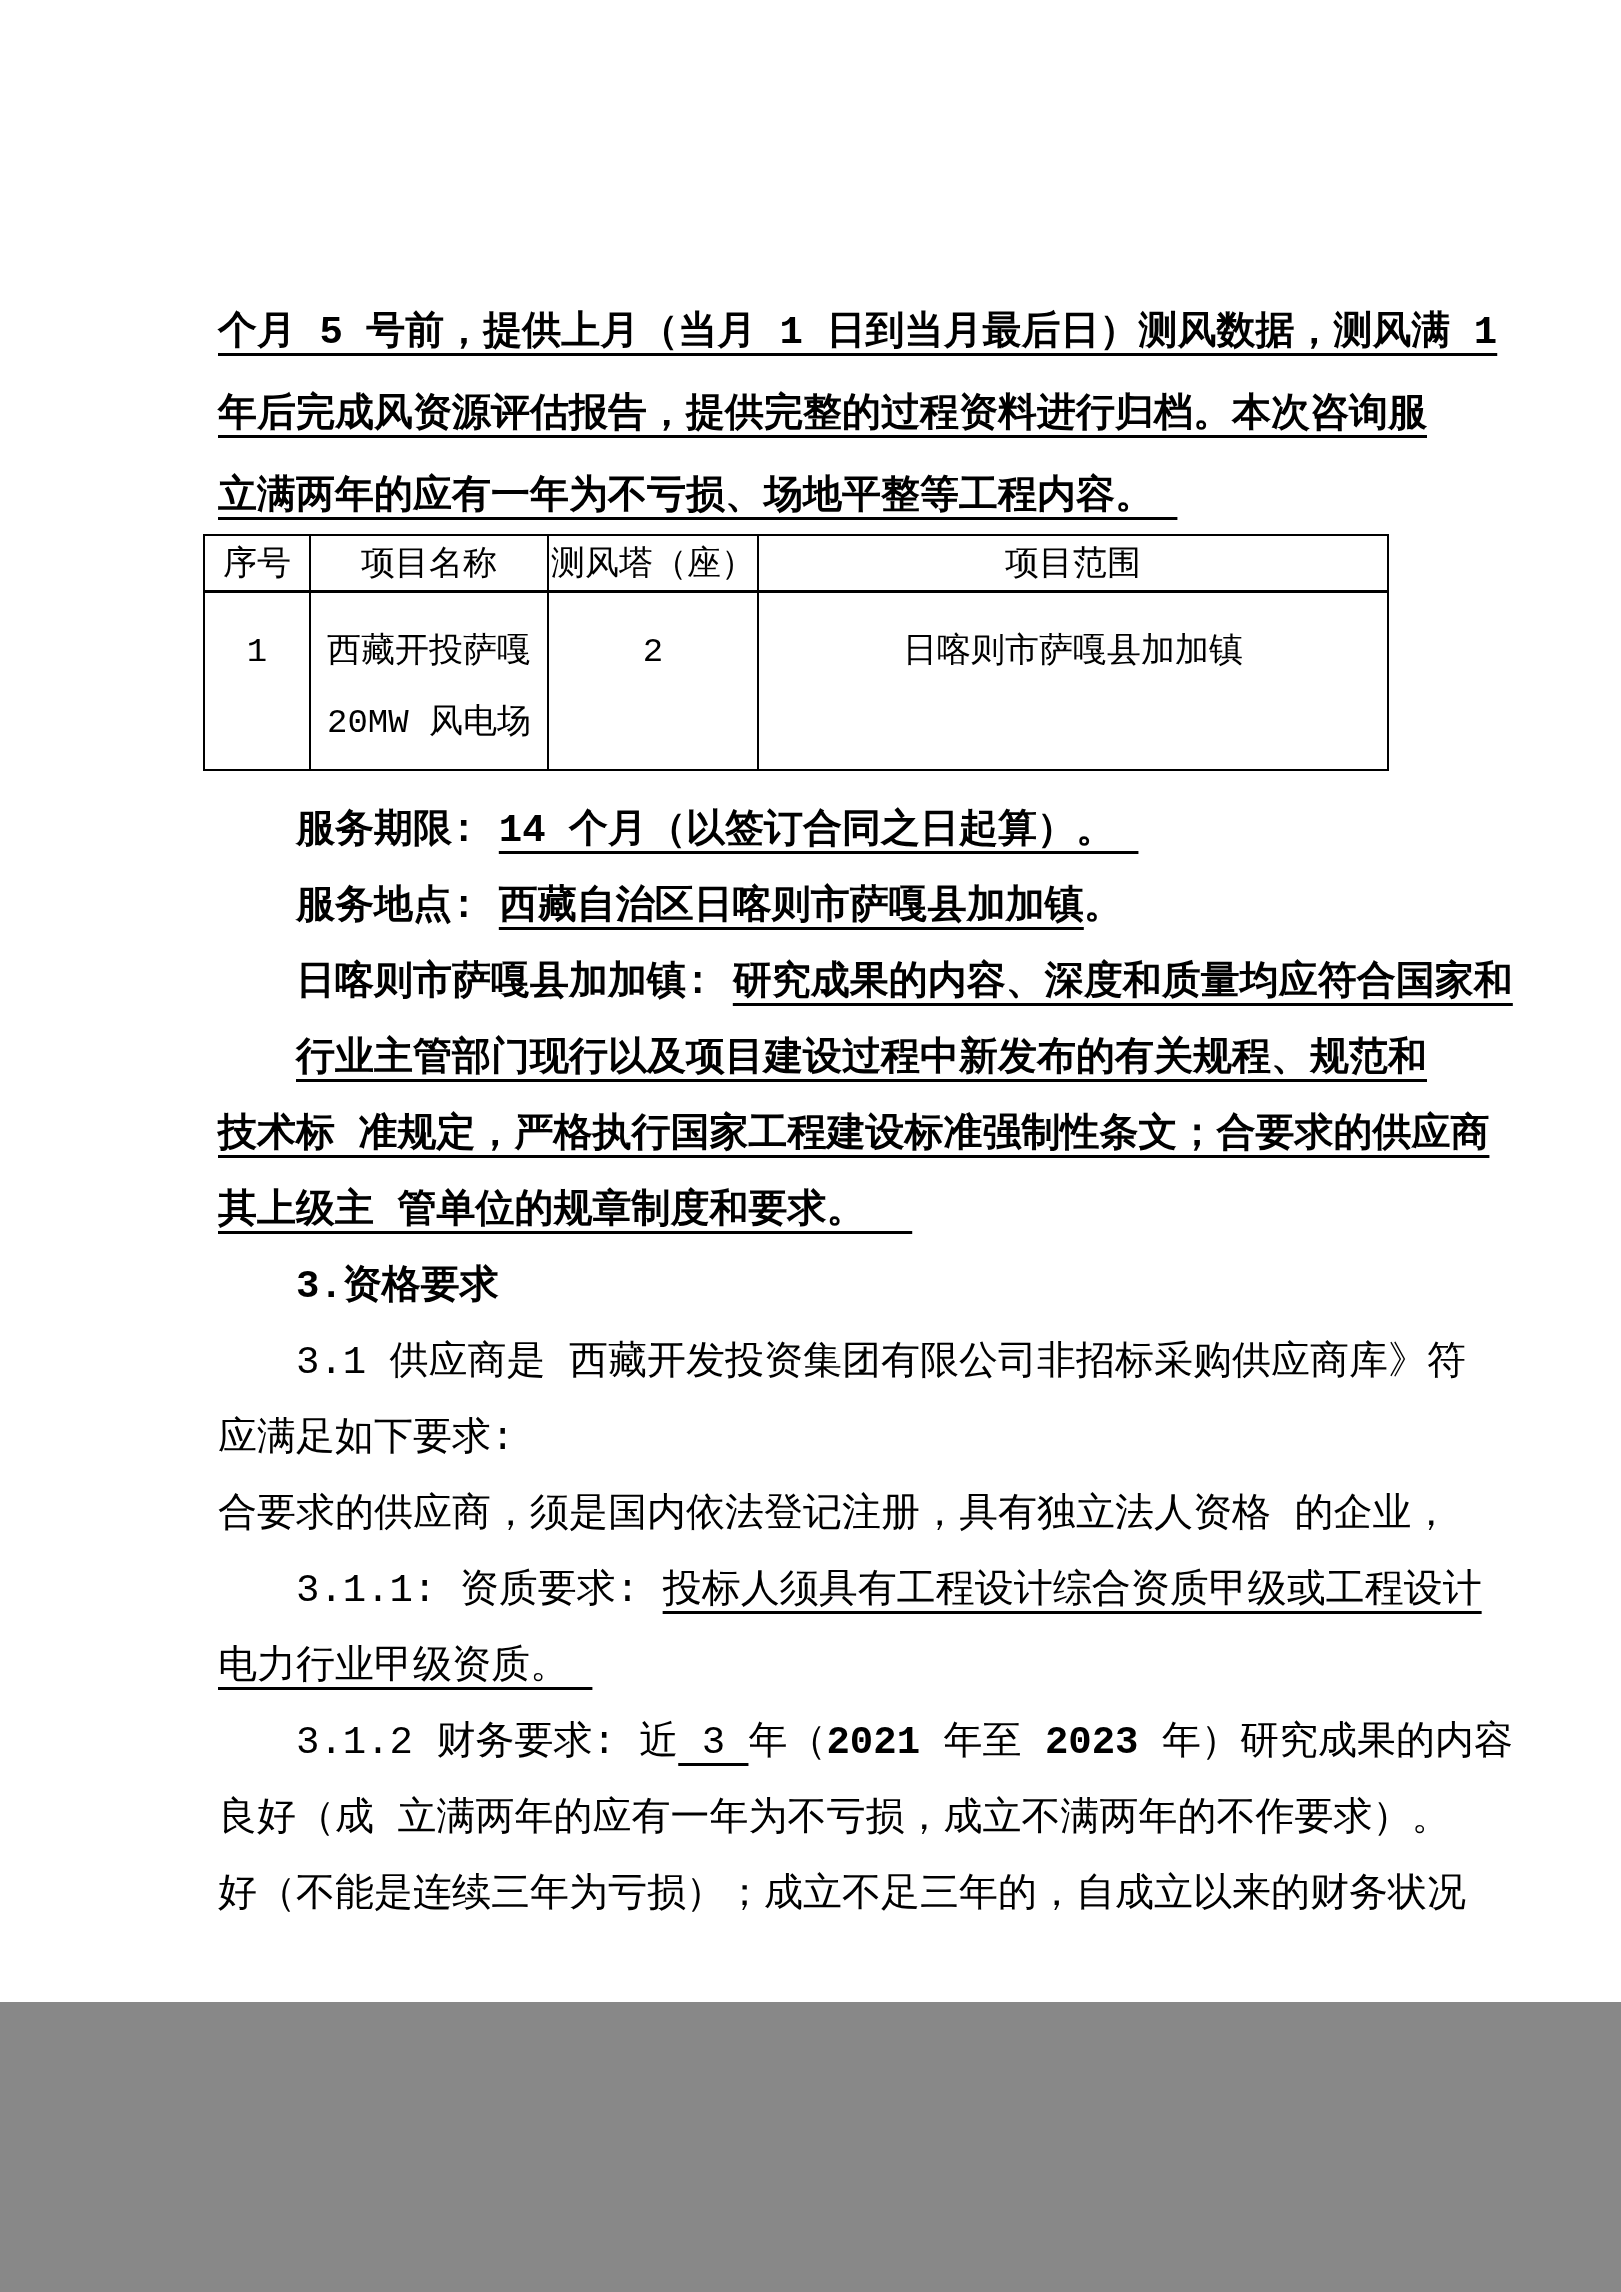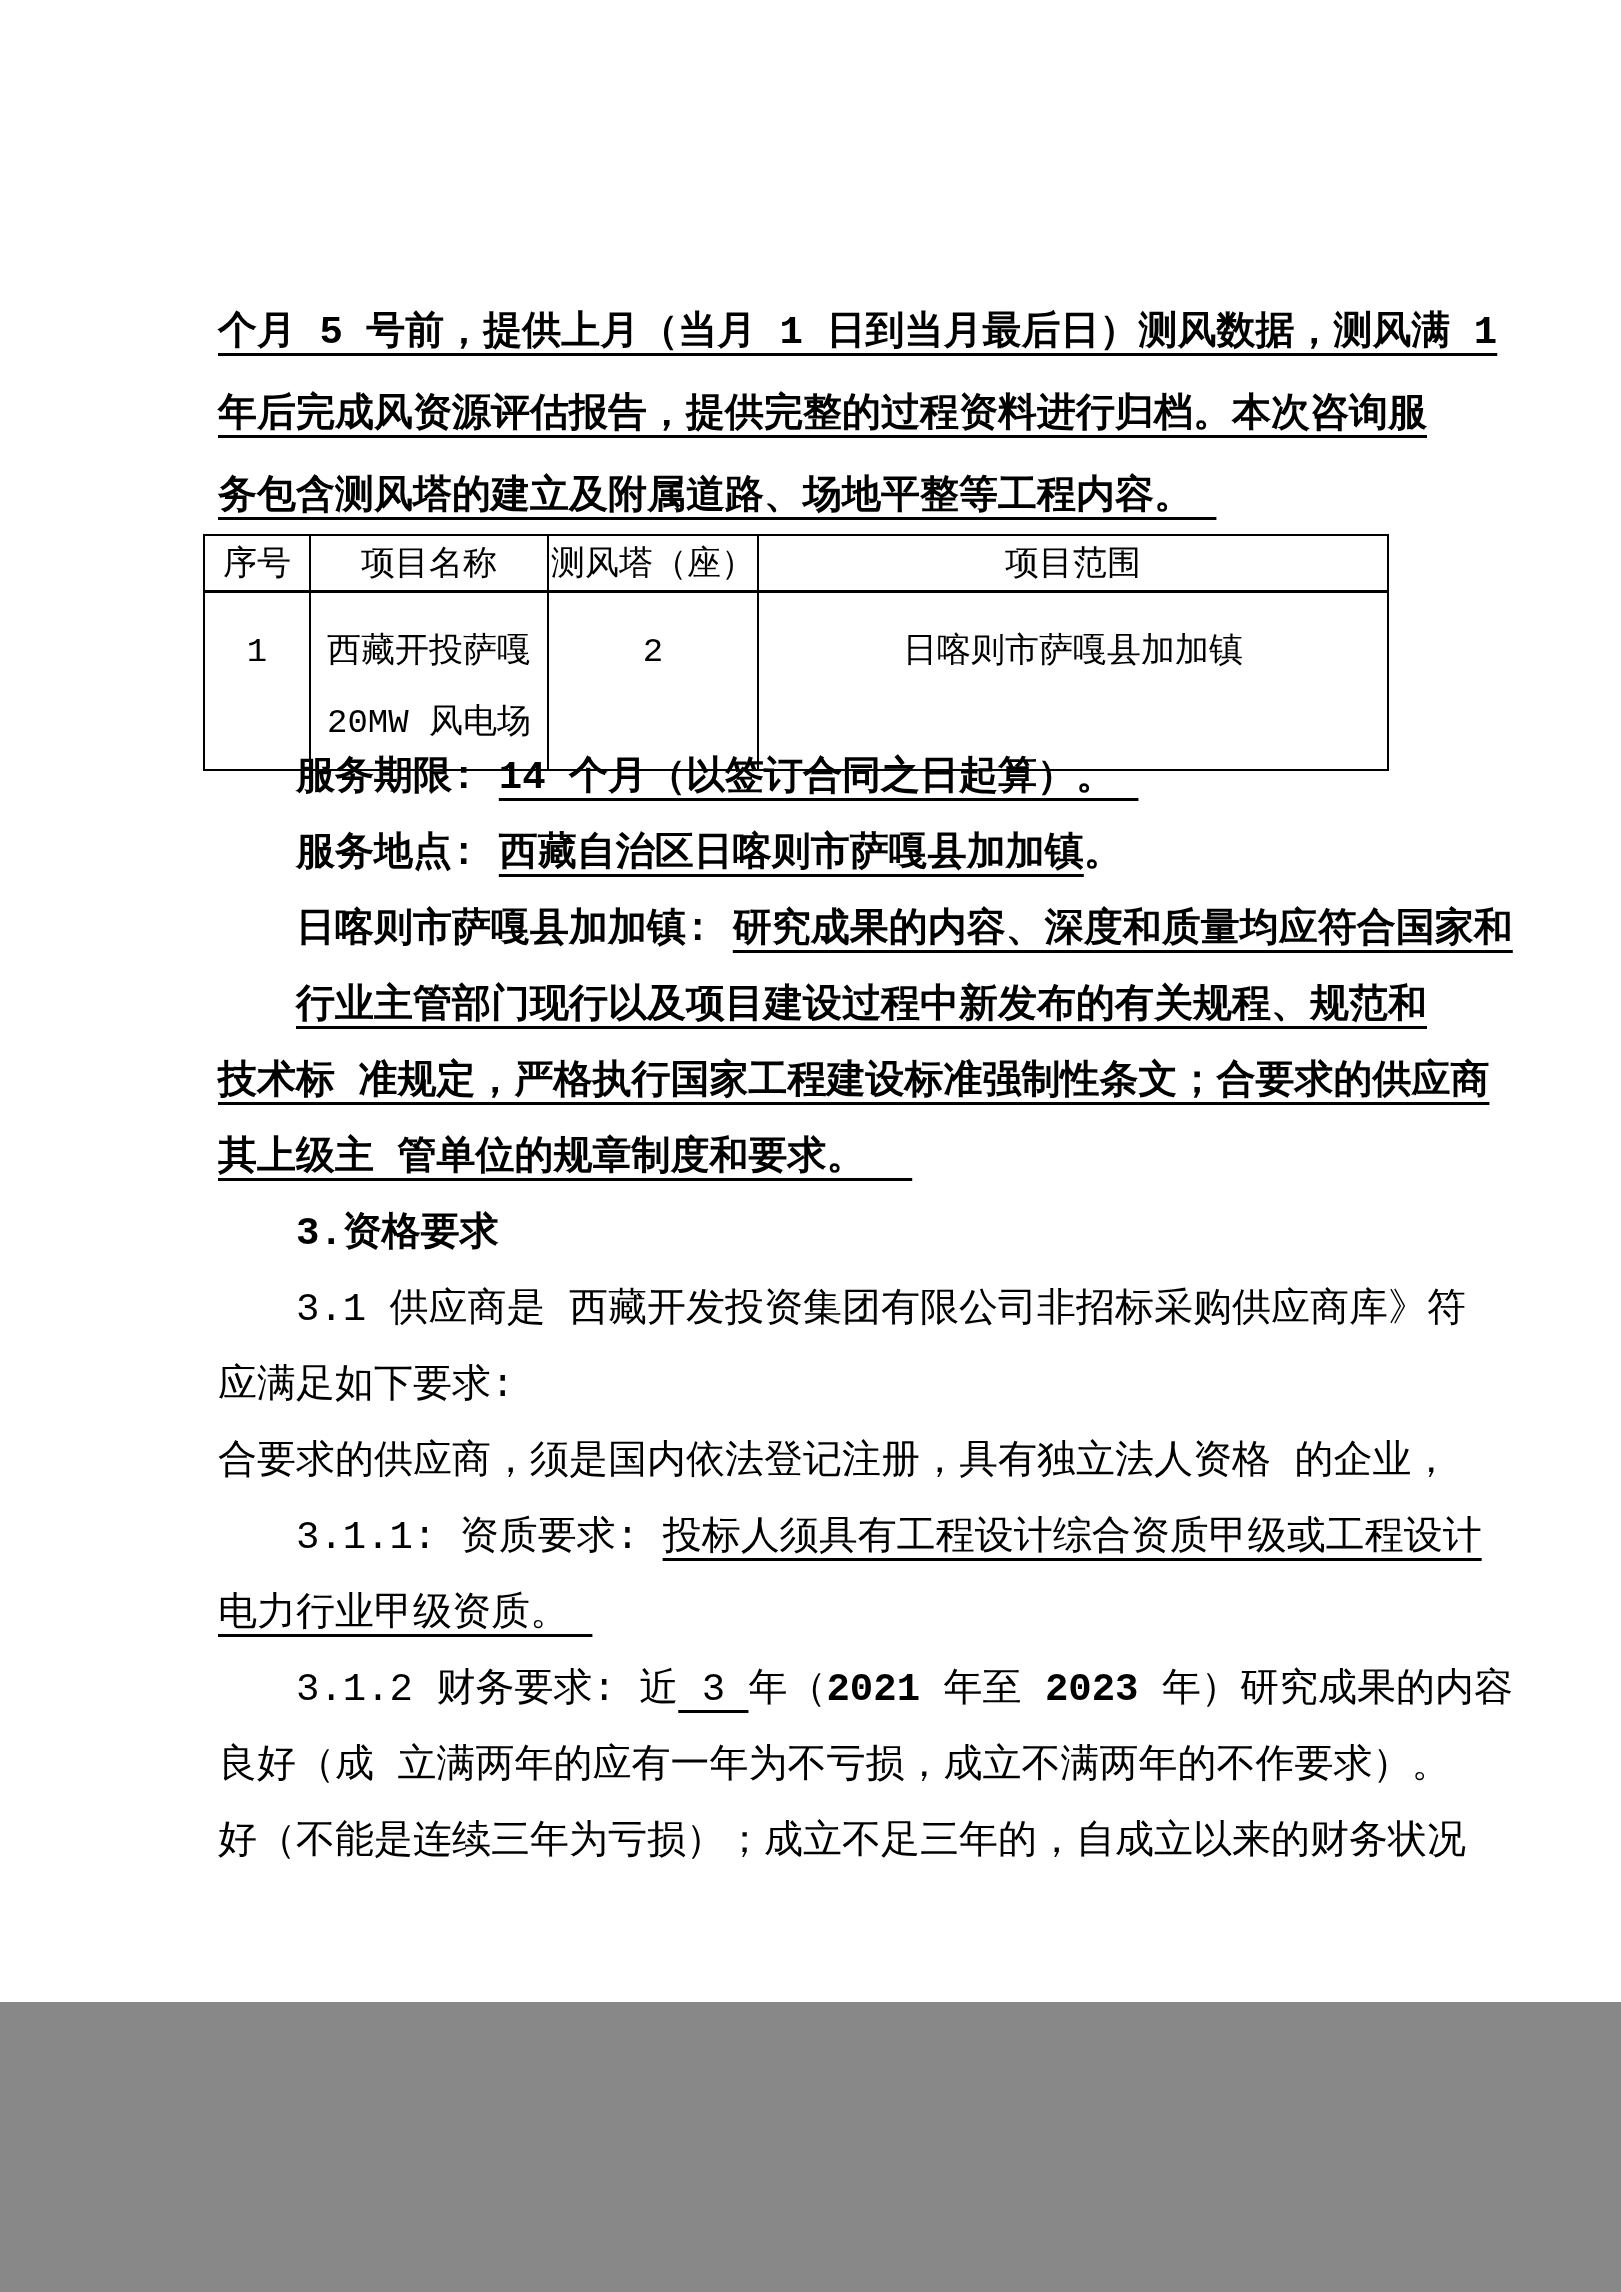--- a/index.html
+++ b/index.html
@@ -7,21 +7,21 @@
     position:relative;
     width:1621px; height:2002px;
     margin:0 auto;
     background:#ffffff;
     color:#000000;
     font-family:Liberation Mono, monospace;
     overflow:hidden;
   }
   .lines { position:absolute; font-size:39px; }
   .top-lines    { left:218px; top:292px;  width:1215px; line-height:82px; }
-  .bottom-lines { left:218px; top:740px;  width:1215px; line-height:76px; }
+  .bottom-lines { left:218px; top:793px;  width:1215px; line-height:76px; }
   .line { white-space:pre; }
   .line.indent { padding-left:78px; }
   .seg.b { font-weight:bold; }
   .seg.u {
     text-decoration-line:underline;
     text-decoration-thickness:2.9px;
     text-underline-offset:9.8px;
   }
   table.tbl {
     position:absolute;
@@ -44,21 +44,21 @@
   td.c-name { white-space:pre-line; }
 </style>
 </head>
 <body>
 
 <div class="page">
 
   <div class="lines top-lines">
       <div class="line"><span class="seg b u">个月 5 号前，提供上月（当月 1 日到当月最后日）测风数据，测风满 1</span></div>
       <div class="line"><span class="seg b u">年后完成风资源评估报告，提供完整的过程资料进行归档。本次咨询服</span></div>
-      <div class="line"><span class="seg b u">务包含测风塔的建立及附属道路、场地平整等工程内容。 </span></div>
+      <div class="line"><span class="seg b u">立满两年的应有一年为不亏损、场地平整等工程内容。 </span></div>
     </div>
 
   <table class="tbl">
     <colgroup>
       <col style="width:106px">
       <col style="width:238px">
       <col style="width:210px">
       <col style="width:630px">
     </colgroup>
     <tbody>

